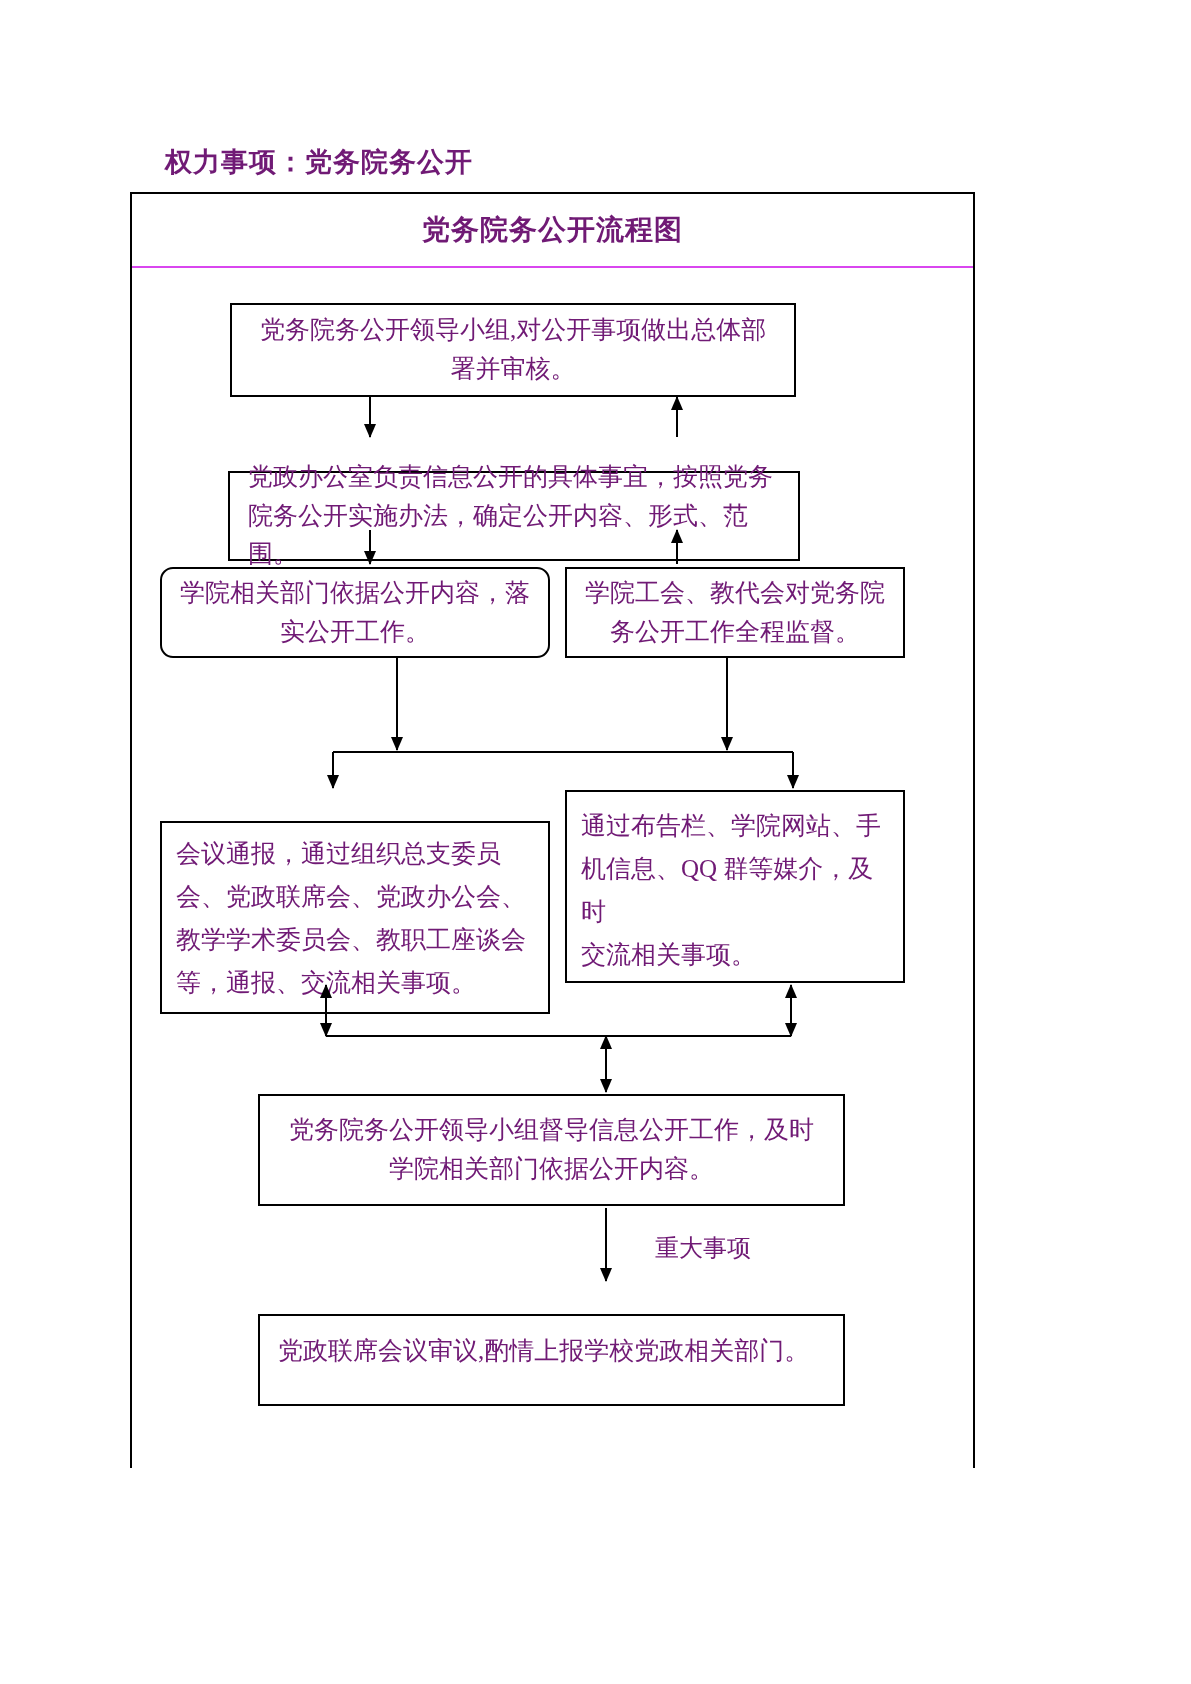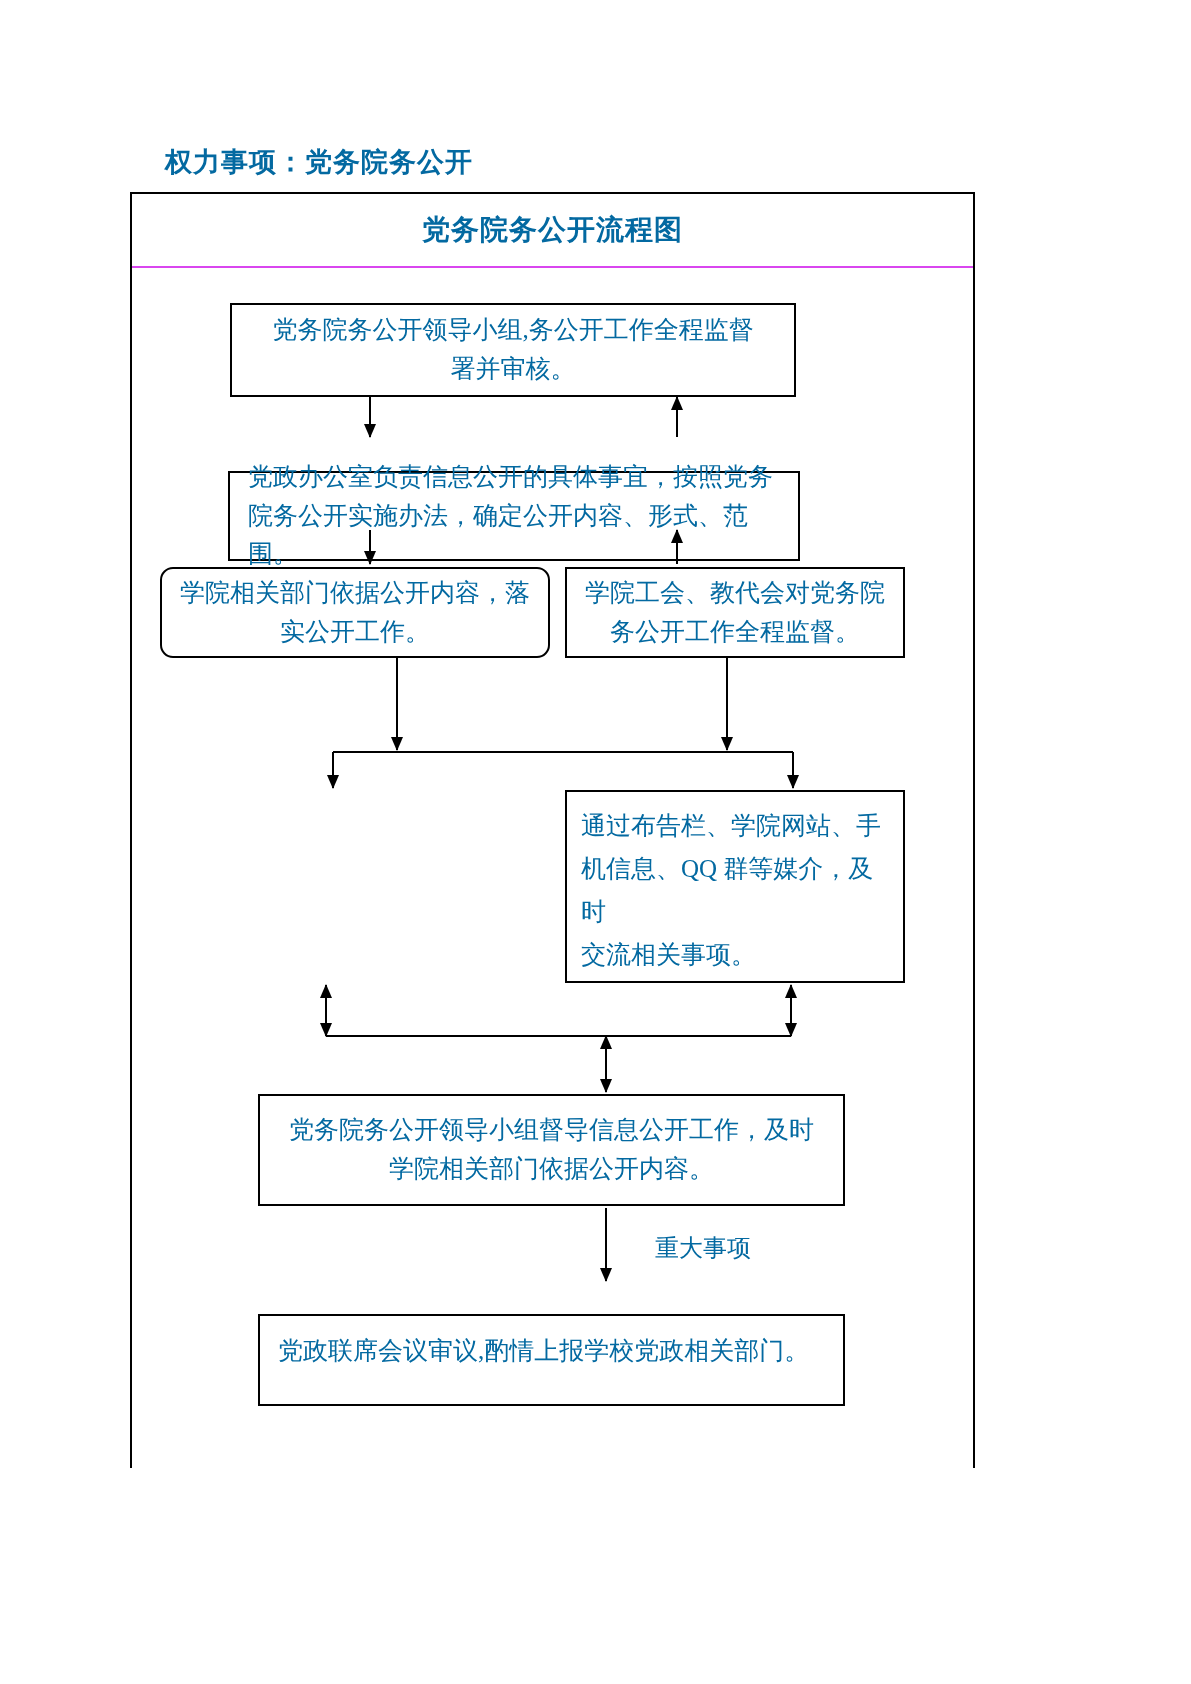--- a/index.html
+++ b/index.html
@@ -2,21 +2,21 @@
 <html><head>
 <meta charset="utf-8">
 <style>
   html,body{margin:0;padding:0;background:#ffffff;}
   .page{
     position:relative;
     width:1191px;
     height:1468px;
     background:#ffffff;
     font-family:"Liberation Serif","DejaVu Serif",serif;
-    color:#0369a1;
+    color:#701a75;
     overflow:hidden;
   }
   .doc-heading{
     position:absolute;
     left:165px; top:144px;
     font-size:27px;
     font-weight:bold;
     letter-spacing:1px;
     white-space:nowrap;
   }
@@ -71,39 +71,45 @@
 
 <div class="page">
 
   <div class="doc-heading">权力事项：党务院务公开</div>
 
   <div class="outer-border"></div>
 
   <div class="chart-title-row">党务院务公开流程图</div>
 
   <div class="flow-box fb-center" style="left:230px;top:303px;width:566px;height:94px;padding:4px 18px;">
-    <span class="txt">党务院务公开领导小组,务公开工作全程监督
+    <span class="txt">党务院务公开领导小组,对公开事项做出总体部
 署并审核。</span>
   </div>
 
   <div class="flow-box fb-left" style="left:228px;top:440px;width:572px;height:90px;padding:4px 18px;">
     <span class="txt">党政办公室负责信息公开的具体事宜，按照党务
 院务公开实施办法，确定公开内容、形式、范围。</span>
   </div>
 
   <div class="flow-box fb-center" style="left:160px;top:567px;width:390px;height:91px;padding:4px 14px;border-radius:13px;">
     <span class="txt">学院相关部门依据公开内容，落
 实公开工作。</span>
   </div>
 
   <div class="flow-box fb-center" style="left:565px;top:567px;width:340px;height:91px;padding:4px 10px;">
     <span class="txt">学院工会、教代会对党务院
 务公开工作全程监督。</span>
   </div>
 
+  <div class="flow-box fb-left" style="left:160px;top:790px;width:390px;height:193px;padding:4px 14px;line-height:1.72;">
+    <span class="txt">会议通报，通过组织总支委员
+会、党政联席会、党政办公会、
+教学学术委员会、教职工座谈会
+等，通报、交流相关事项。</span>
+  </div>
 
   <div class="flow-box fb-top-left" style="left:565px;top:790px;width:340px;height:193px;padding:12px 14px;line-height:1.72;">
     <span class="txt">通过布告栏、学院网站、手
 机信息、QQ 群等媒介，及时
 交流相关事项。</span>
   </div>
 
   <div class="flow-box fb-center" style="left:258px;top:1094px;width:587px;height:112px;padding:4px 18px;">
     <span class="txt">党务院务公开领导小组督导信息公开工作，及时
 学院相关部门依据公开内容。</span>

